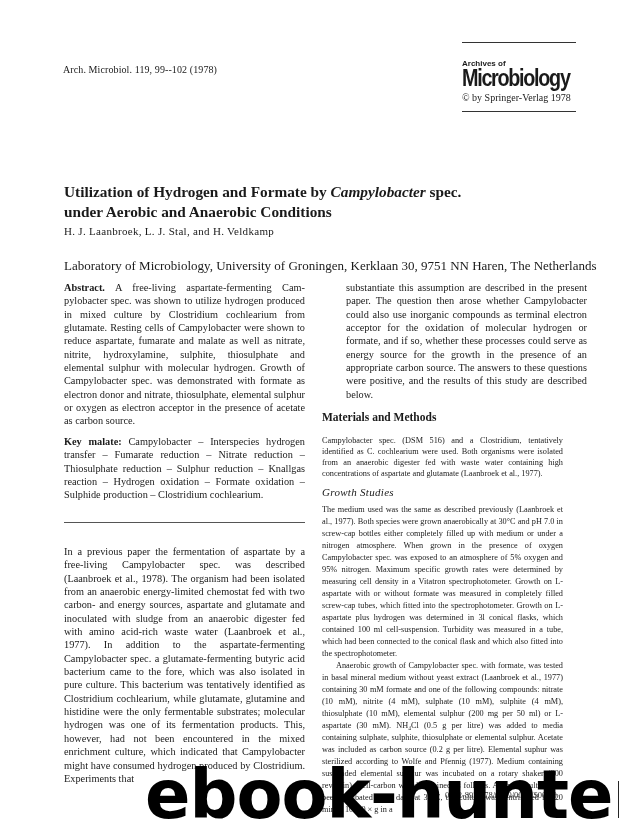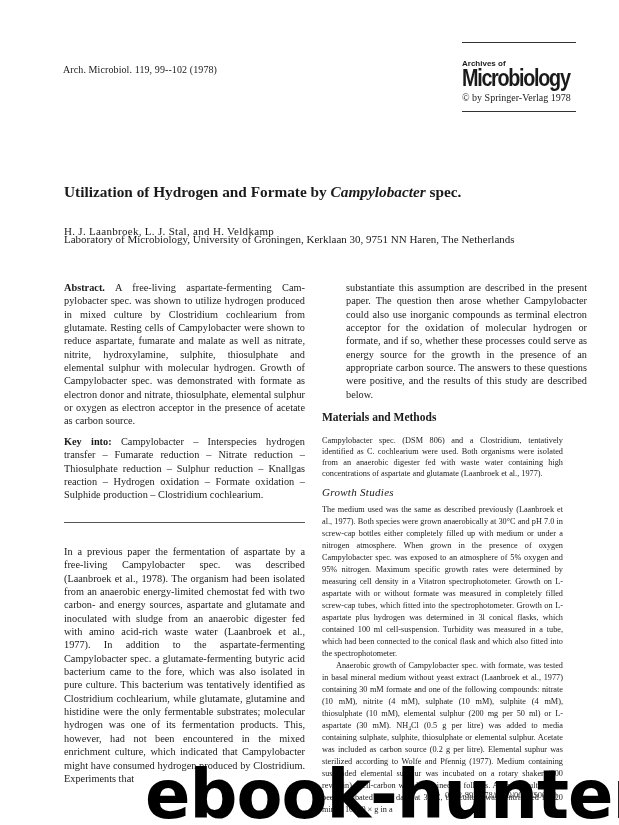--- a/index.html
+++ b/index.html
@@ -10,21 +10,21 @@
   .abs { position:absolute; }
   .citation { left:63px; top:64px; font-size:10px; letter-spacing:0.1px; }
   .journal-box { left:462px; top:42px; width:114px; }
   .journal-box .rule { height:1px; background:#333; }
   .journal-box .archives { font-family:"Liberation Sans",sans-serif; font-size:8px; font-weight:bold; margin-top:16px; }
   .journal-box .micro { font-family:"Liberation Sans",sans-serif; font-size:23px; font-weight:bold; letter-spacing:-1.5px; line-height:21px; transform:scaleX(0.86); transform-origin:left; white-space:nowrap; }
   .journal-box .copy { font-size:10px; margin-top:3px; margin-bottom:8px; white-space:nowrap; }
   .title { left:64px; top:182px; width:500px; font-size:15.3px; font-weight:bold; line-height:20px; }
   .title i { font-weight:bold; }
   .authors { left:64px; top:225px; font-size:11px; letter-spacing:0.3px; }
-  .affil { left:64px; top:233px; font-size:11px; }
+  .affil { left:64px; top:258px; font-size:13px; }
 
   .col { position:absolute; text-align:justify; hyphens:manual; }
   .left-col { left:64px; width:241px; font-size:10.3px; line-height:13.35px; }
   .right-col { left:322px; width:241px; }
   .para { margin:0; }
   .abstract { top:281px; }
   .keywords { top:435px; }
   .divider { position:absolute; left:64px; top:522px; width:241px; height:1px; background:#555; }
   .intro { top:545px; }
 
@@ -49,45 +49,46 @@
 <div class="abs journal-box">
   <div class="rule"></div>
   <div class="archives">Archives of</div>
   <div class="micro">Microbiology</div>
   <div class="copy">© by Springer-Verlag 1978</div>
   <div class="rule"></div>
 </div>
 
 <div class="abs title">
   <span>Utilization of Hydrogen and Formate by </span><i>Campylobacter</i><span> spec.</span><br>
+  <span>under Aerobic and Anaerobic Conditions</span>
 </div>
 
 <div class="abs authors">H. J. Laanbroek, L. J. Stal, and H. Veldkamp</div>
 <div class="abs affil">Laboratory of Microbiology, University of Groningen, Kerklaan 30, 9751 NN Haren, The Netherlands</div>
 
 <div class="col left-col abstract">
   <p class="para"><b>Abstract.</b><span> A free-living aspartate-fermenting Cam­pylobacter spec. was shown to utilize hydrogen produced in mixed culture by Clostridium cochlearium from glutamate. Resting cells of Campylobacter were shown to reduce aspartate, fumarate and malate as well as nitrate, nitrite, hydroxylamine, sulphite, thiosul­phate and elemental sulphur with molecular hydrogen. Growth of Campylobacter spec. was demonstrated with formate as electron donor and nitrate, thiosulphate, elemental sulphur or oxygen as electron acceptor in the presence of acetate as carbon source.</span></p>
 </div>
 
 <div class="col left-col keywords">
-  <p class="para"><b>Key into:</b><span> Campylobacter – Interspecies hydrogen transfer – Fumarate reduction – Nitrate reduction – Thiosulphate reduction – Sulphur reduction – Knallgas reaction – Hydrogen oxidation – Formate oxidation – Sulphide production – Clostridium cochlearium.</span></p>
+  <p class="para"><b>Key malate:</b><span> Campylobacter – Interspecies hydrogen transfer – Fumarate reduction – Nitrate reduction – Thiosulphate reduction – Sulphur reduction – Knallgas reaction – Hydrogen oxidation – Formate oxidation – Sulphide production – Clostridium cochlearium.</span></p>
 </div>
 
 <div class="divider"></div>
 
 <div class="col left-col intro">
   <p class="para">In a previous paper the fermentation of aspartate by a free-living Campylobacter spec. was described (Laanbroek et al., 1978). The organism had been isolated from an anaerobic energy-limited chemostat fed with two carbon- and energy sources, aspartate and glutamate and inoculated with sludge from an anae­robic digester fed with amino acid-rich waste water (Laanbroek et al., 1977). In addition to the aspartate-fermenting Campylobacter spec. a glutamate-fermenting butyric acid bacterium came to the fore, which was also isolated in pure culture. This bacterium was tentatively identified as Clostridium cochlearium, while glutamate, glutamine and histidine were the only fermentable substrates; molecular hydrogen was one of its fermentation products. This, however, had not been encountered in the mixed enrichment culture, which indicated that Campylobacter might have consumed hydrogen produced by Clostridium. Experiments that</p>
 </div>
 
 <div class="col right-col right-intro">
   <p class="para">substantiate this assumption are described in the pre­sent paper. The question then arose whether Campylobacter could also use inorganic compounds as terminal electron acceptor for the oxidation of molec­ular hydrogen or formate, and if so, whether these processes could serve as energy source for the growth in the presence of an appropriate carbon source. The answers to these questions were positive, and the results of this study are described below.</p>
 </div>
 
 <div class="col right-col mm-heading">Materials and Methods</div>
-<div class="col right-col mm-body">Campylobacter spec. (DSM 806) and a Clostridium, tentatively identified as C. cochlearium were used. Both organisms were isolated from an anaerobic digester fed with waste water containing high concentrations of aspartate and glutamate (Laanbroek et al., 1977).</div>
+<div class="col right-col mm-body">Campylobacter spec. (DSM 516) and a Clostridium, tentatively identified as C. cochlearium were used. Both organisms were isolated from an anaerobic digester fed with waste water containing high concentrations of aspartate and glutamate (Laanbroek et al., 1977).</div>
 
 <div class="col right-col gs-heading">Growth Studies</div>
 <div class="col right-col gs-body">
   <span>The medium used was the same as described previously (Laanbroek et al., 1977). Both species were grown anaerobically at 30°C and pH 7.0 in screw-cap bottles either completely filled up with medium or under a nitrogen atmosphere. When grown in the presence of oxygen Campylobacter spec. was exposed to an atmosphere of 5% oxygen and 95% nitrogen. Maximum specific growth rates were determined by measuring cell density in a Vitatron spectrophotometer. Growth on L-aspartate with or without formate was measured in completely filled screw-cap tubes, which fitted into the spectrophotometer. Growth on L-aspartate plus hydrogen was determined in 3l conical flasks, which contained 100 ml cell-suspension. Turbidity was mea­sured in a tube, which had been connected to the conical flask and which also fitted into the spectrophotometer.</span>
   <span class="indent">Anaerobic growth of Campylobacter spec. with formate, was tested in basal mineral medium without yeast extract (Laanbroek et al., 1977) containing 30 mM formate and one of the following compounds: nitrate (10 mM), nitrite (4 mM), sulphate (10 mM), sulphite (4 mM), thiosulphate (10 mM), elemental sulphur (200 mg per 50 ml) or L-aspartate (30 mM). NH₄Cl (0.5 g per litre) was added to media containing sulphate, sulphite, thiosulphate or elemental sulphur. Acetate was included as carbon source (0.2 g per litre). Elemental suphur was sterilized according to Wolfe and Pfennig (1977). Medium containing suspended elemental sulphur was in­cubated on a rotary shaker (200 rev./min). Cell-carbon was de­termined as follows. After the culture had been incubated for 5 days at 30°C, the culture was centrifuged for 20 min at 10000 × g in a</span>
 </div>
 
 <div class="abs footer-code">0302-8933/78/0119/0099/$00.80</div>
 
 <div class="abs watermark">ebook-hunter.org</div>

